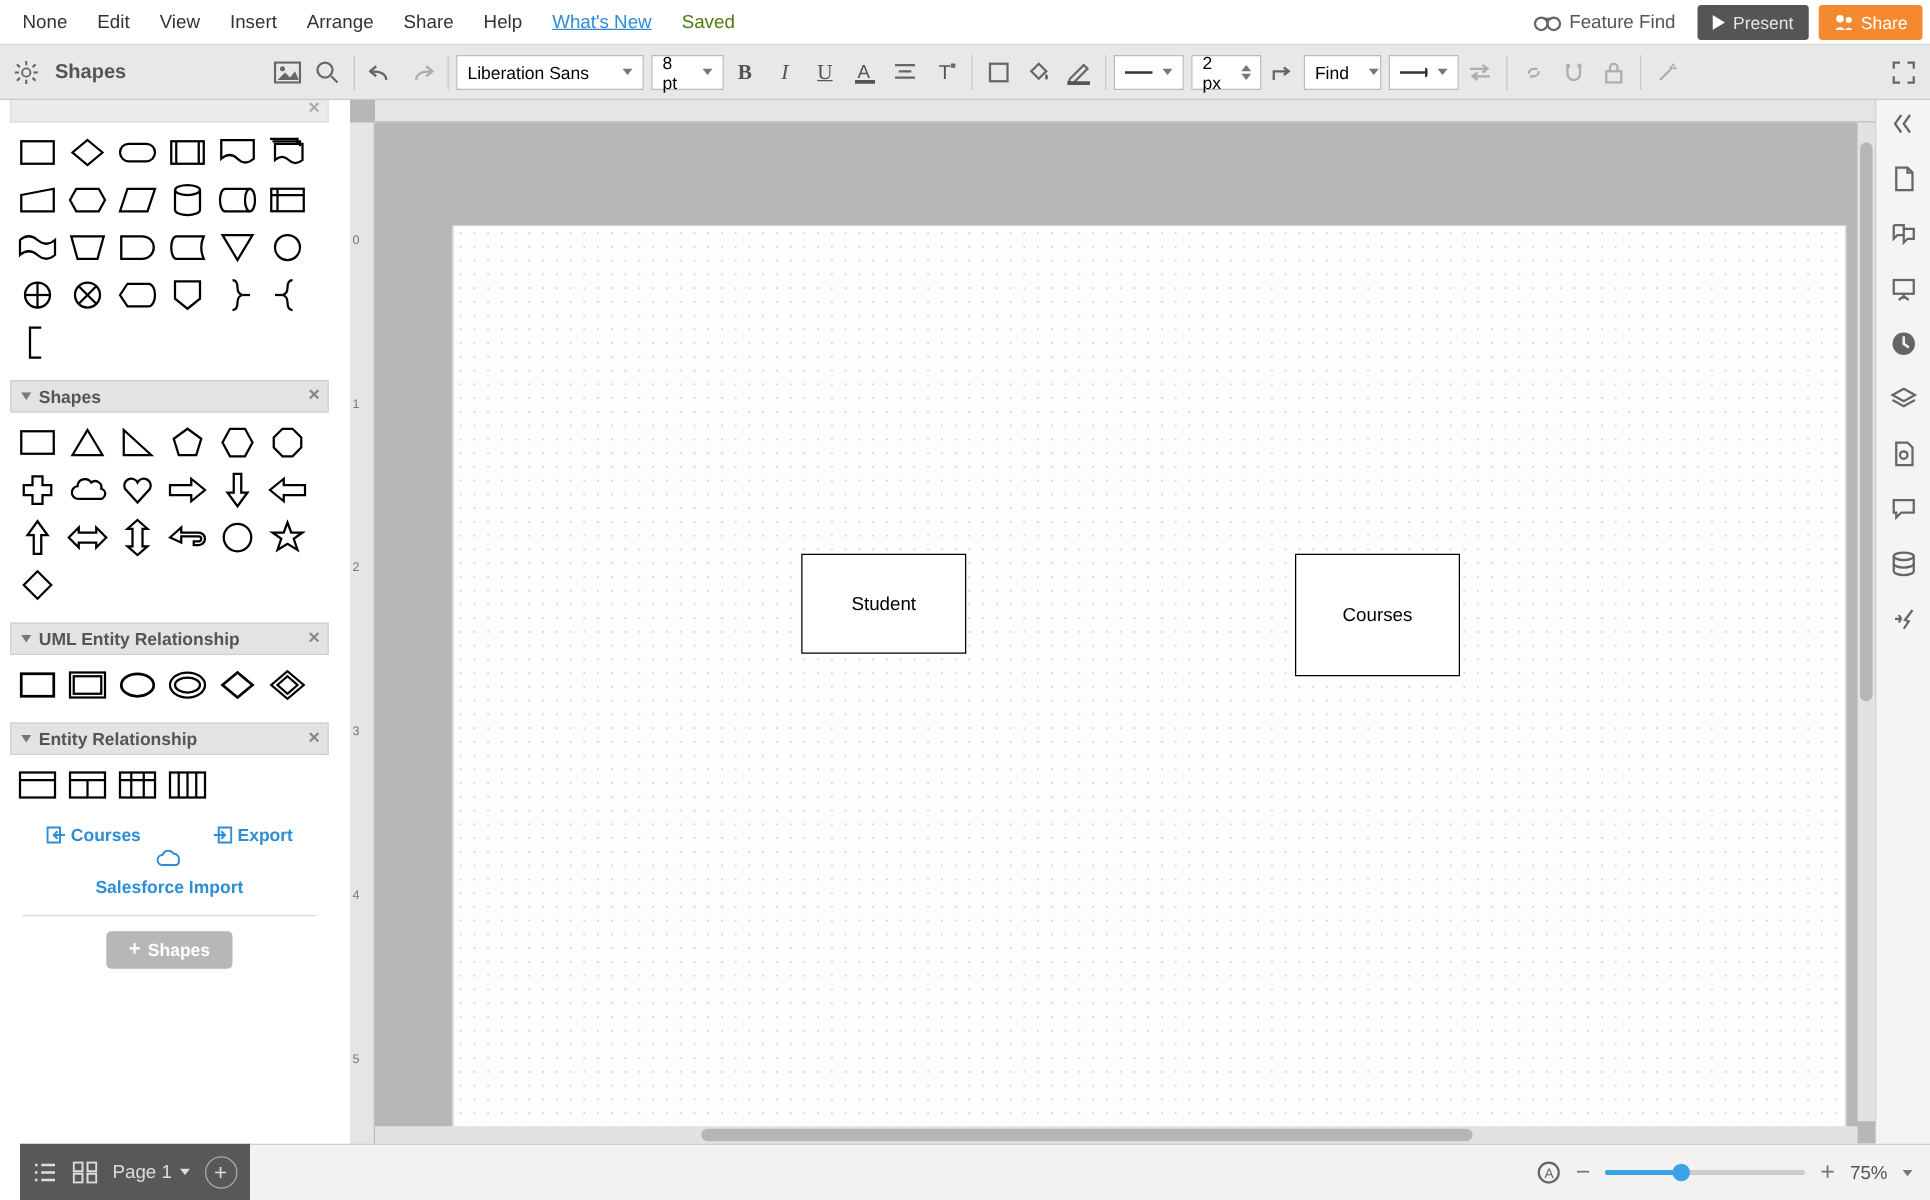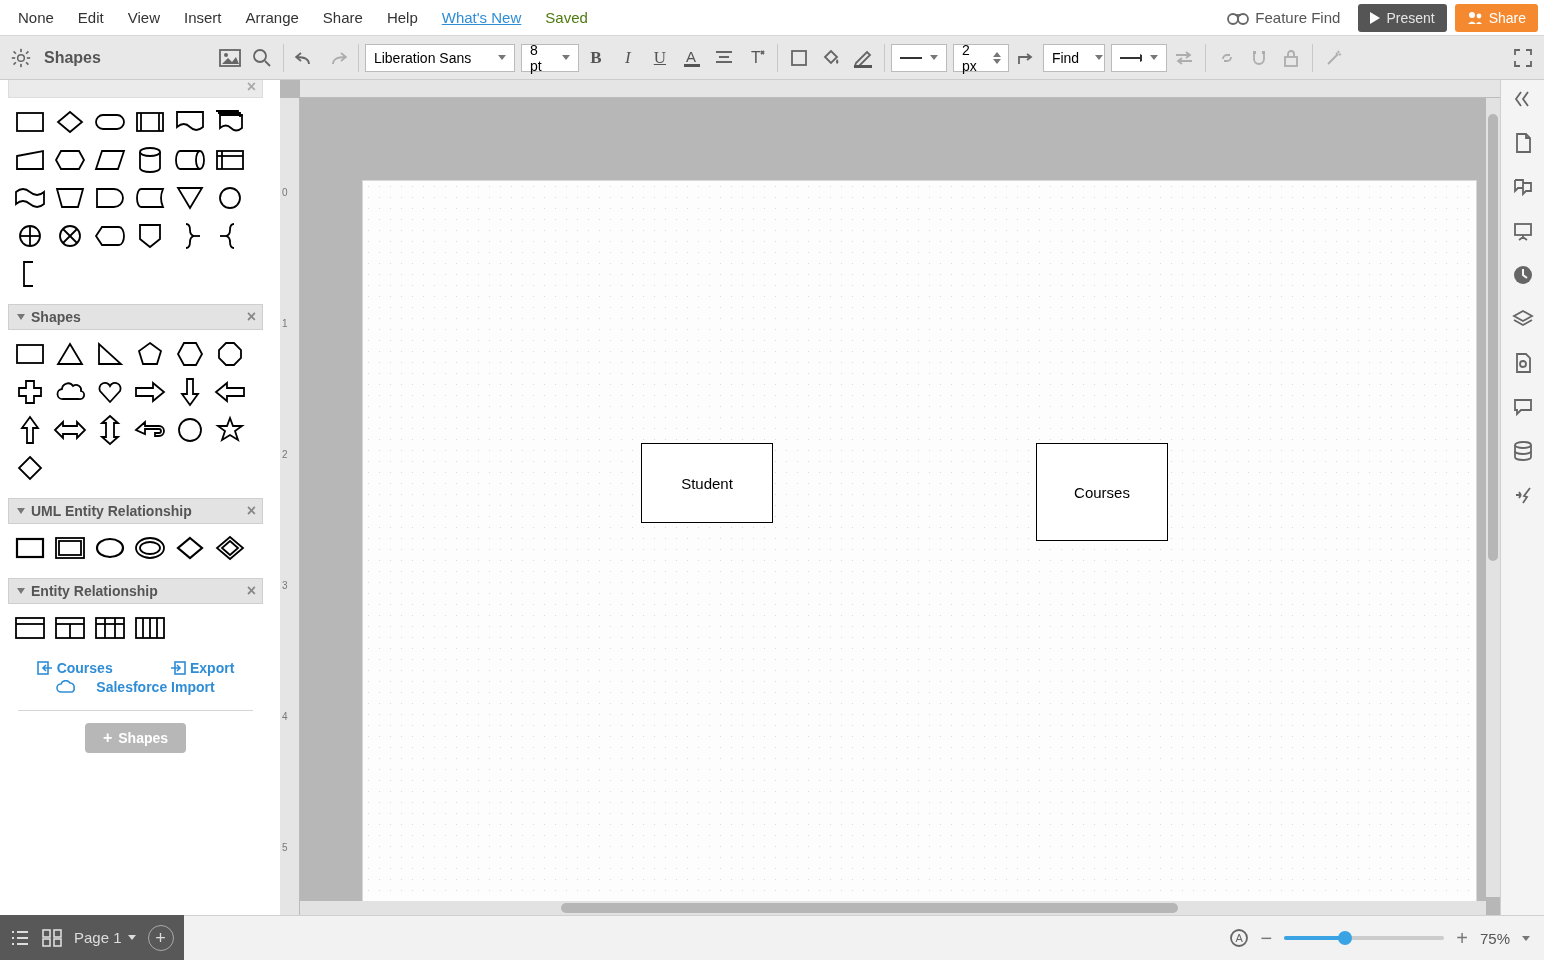--- a/index.html
+++ b/index.html
@@ -29,21 +29,21 @@
 .leftpanel{position:absolute;left:8px;top:0;bottom:0;width:255px;}
 .accordion{background:#e3e3e3;border:1px solid #cfcfcf;height:26px;display:flex;align-items:center;padding:0 8px;font:700 14px/1 Arial;color:#555;gap:6px;position:relative;}
 .accordion .close{position:absolute;right:6px;top:4px;color:#888;font:700 16px/1 Arial;}
 .accordion .tri{width:0;height:0;border-left:4px solid transparent;border-right:4px solid transparent;border-top:6px solid #777;}
 .grid{display:grid;grid-template-columns:repeat(6,38px);gap:2px;padding:6px 4px 12px 4px;}
 .sh{width:36px;height:36px;display:flex;align-items:center;justify-content:center;}
 .sh svg{overflow:visible;}
 .implinks{display:flex;justify-content:space-around;padding:2px 0 4px 0;}
 .implinks a{color:#2f8dd6;font:700 14px/1 Arial;display:flex;align-items:center;gap:4px;}
 .sfrow{display:flex;justify-content:center;padding-bottom:10px;}
-.sfrow a{color:#2f8dd6;font:700 14px/1 Arial;display:flex;align-items:center;gap:20px;}
+.sfrow a{color:#2f8dd6;font:700 14px/1 Arial;display:flex;align-items:center;gap:8px;flex-direction:column;}
 .hr{height:1px;background:#d5d5d5;margin:6px 10px;}
 .shapesbtn{display:flex;justify-content:center;padding:6px 0 0 0;}
 .shapesbtn button{background:#b7b7b7;color:#fff;border:none;border-radius:4px;height:30px;padding:0 18px;font:700 14px/1 Arial;display:flex;align-items:center;gap:6px;}
 
 .canvaswrap{position:absolute;left:280px;right:44px;top:0;bottom:0;background:#b7b7b7;}
 .ruler-h{position:absolute;left:20px;right:0;top:0;height:18px;background:#e5e5e5;border-bottom:1px solid #bbb;}
 .ruler-v{position:absolute;left:0;top:18px;bottom:0;width:20px;background:#e5e5e5;border-right:1px solid #bbb;}
 .ruler-v .tick{position:absolute;left:2px;font:10px/1 Arial;color:#777;}
 .page{position:absolute;left:82px;top:100px;width:1115px;height:730px;background:#fdfdfd;border:1px solid #d8d8d8;overflow:hidden;
  background-image:radial-gradient(#d9d9d9 .7px, transparent .7px);background-size:11px 11px;}
@@ -53,21 +53,21 @@
 .scrollh .thumb{position:absolute;top:2px;bottom:2px;left:22%;width:52%;background:#b6b6b6;border-radius:6px;}
 
 .rightdock{position:absolute;right:0;top:0;bottom:0;width:44px;background:#f4f4f4;border-left:1px solid #d0d0d0;display:flex;flex-direction:column;align-items:center;padding-top:8px;gap:22px;}
 .rd-ico{width:22px;height:22px;color:#555;}
 
 .entity{position:absolute;background:#fff;border:1.5px solid #000;display:flex;align-items:center;justify-content:center;font:15px Arial;color:#000;}
 .diamond{position:absolute;width:130px;height:116px;display:flex;align-items:center;justify-content:center;}
 .diamond svg{position:absolute;inset:0;}
 .diamond span{position:relative;font:15px Arial;}
 
-.footer{position:absolute;left:0;right:0;bottom:0;height:45px;display:flex;align-items:flex-start;}
+.footer{position:absolute;left:16px;right:0;bottom:0;height:45px;display:flex;align-items:flex-start;}
 .footer-dark{background:#585858;color:#ddd;display:flex;align-items:center;height:100%;padding:0 10px;gap:12px;}
 .footer-dark .pg{display:flex;align-items:center;gap:6px;font:15px/1 Arial;}
 .footer-dark .add{width:26px;height:26px;border:1.5px solid #aaa;border-radius:50%;display:flex;align-items:center;justify-content:center;}
 .footer-light{flex:1;background:#f2f2f2;height:100%;border-top:1px solid #d0d0d0;display:flex;align-items:center;justify-content:flex-end;padding:0 14px;gap:12px;color:#555;}
 .zslider{width:160px;height:4px;background:#ccc;position:relative;border-radius:2px;}
 .zslider .fill{position:absolute;left:0;top:0;bottom:0;width:38%;background:#3aa3e3;border-radius:2px;}
 .zslider .knob{position:absolute;left:38%;top:-5px;width:14px;height:14px;background:#3aa3e3;border-radius:50%;transform:translateX(-50%);}
 
 .strk{fill:none;stroke:#000;stroke-width:1.8;}
 .strk2{fill:none;stroke:#000;stroke-width:2.2;}

